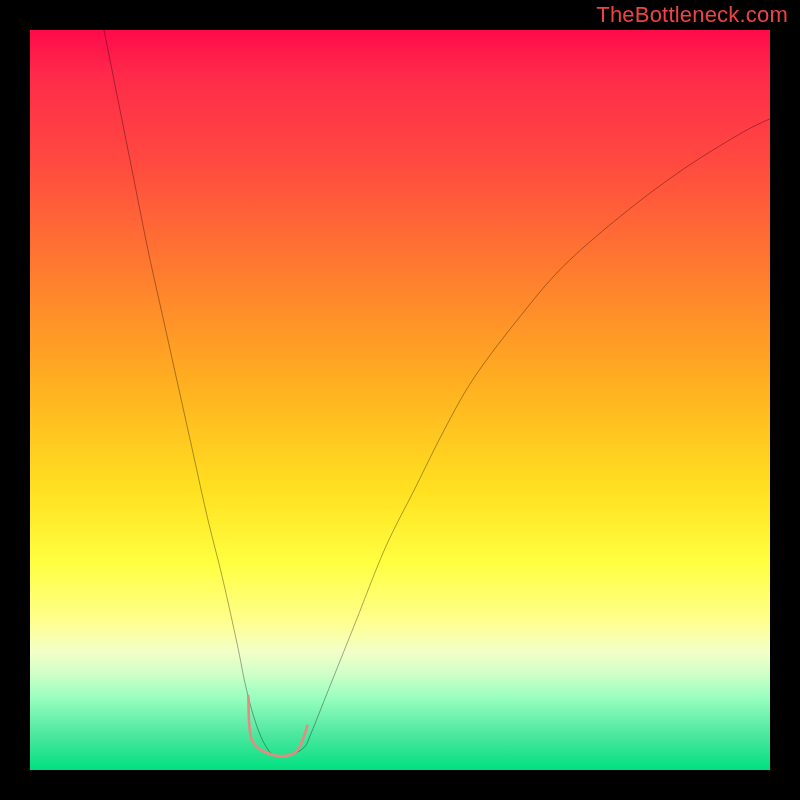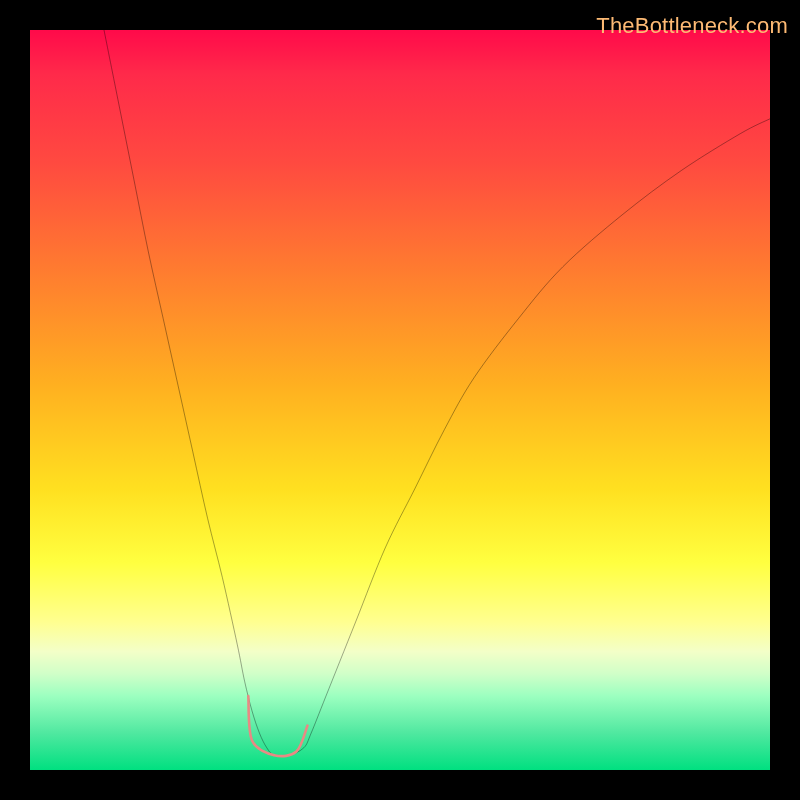--- a/index.html
+++ b/index.html
@@ -12,23 +12,23 @@
     font-family: Arial, Helvetica, sans-serif;
   }
   .outer {
     width: 800px;
     height: 800px;
     background: #000;
     position: relative;
   }
   .watermark {
     position: absolute;
-    top: 13px;
+    top: 2px;
     right: 12px;
-    color: #fdba74;
+    color: #ef4444;
     font-size: 22px;
     font-weight: 500;
     letter-spacing: 0.2px;
     z-index: 10;
   }
   .plot {
     position: absolute;
     left: 30px;
     top: 30px;
     width: 740px;

